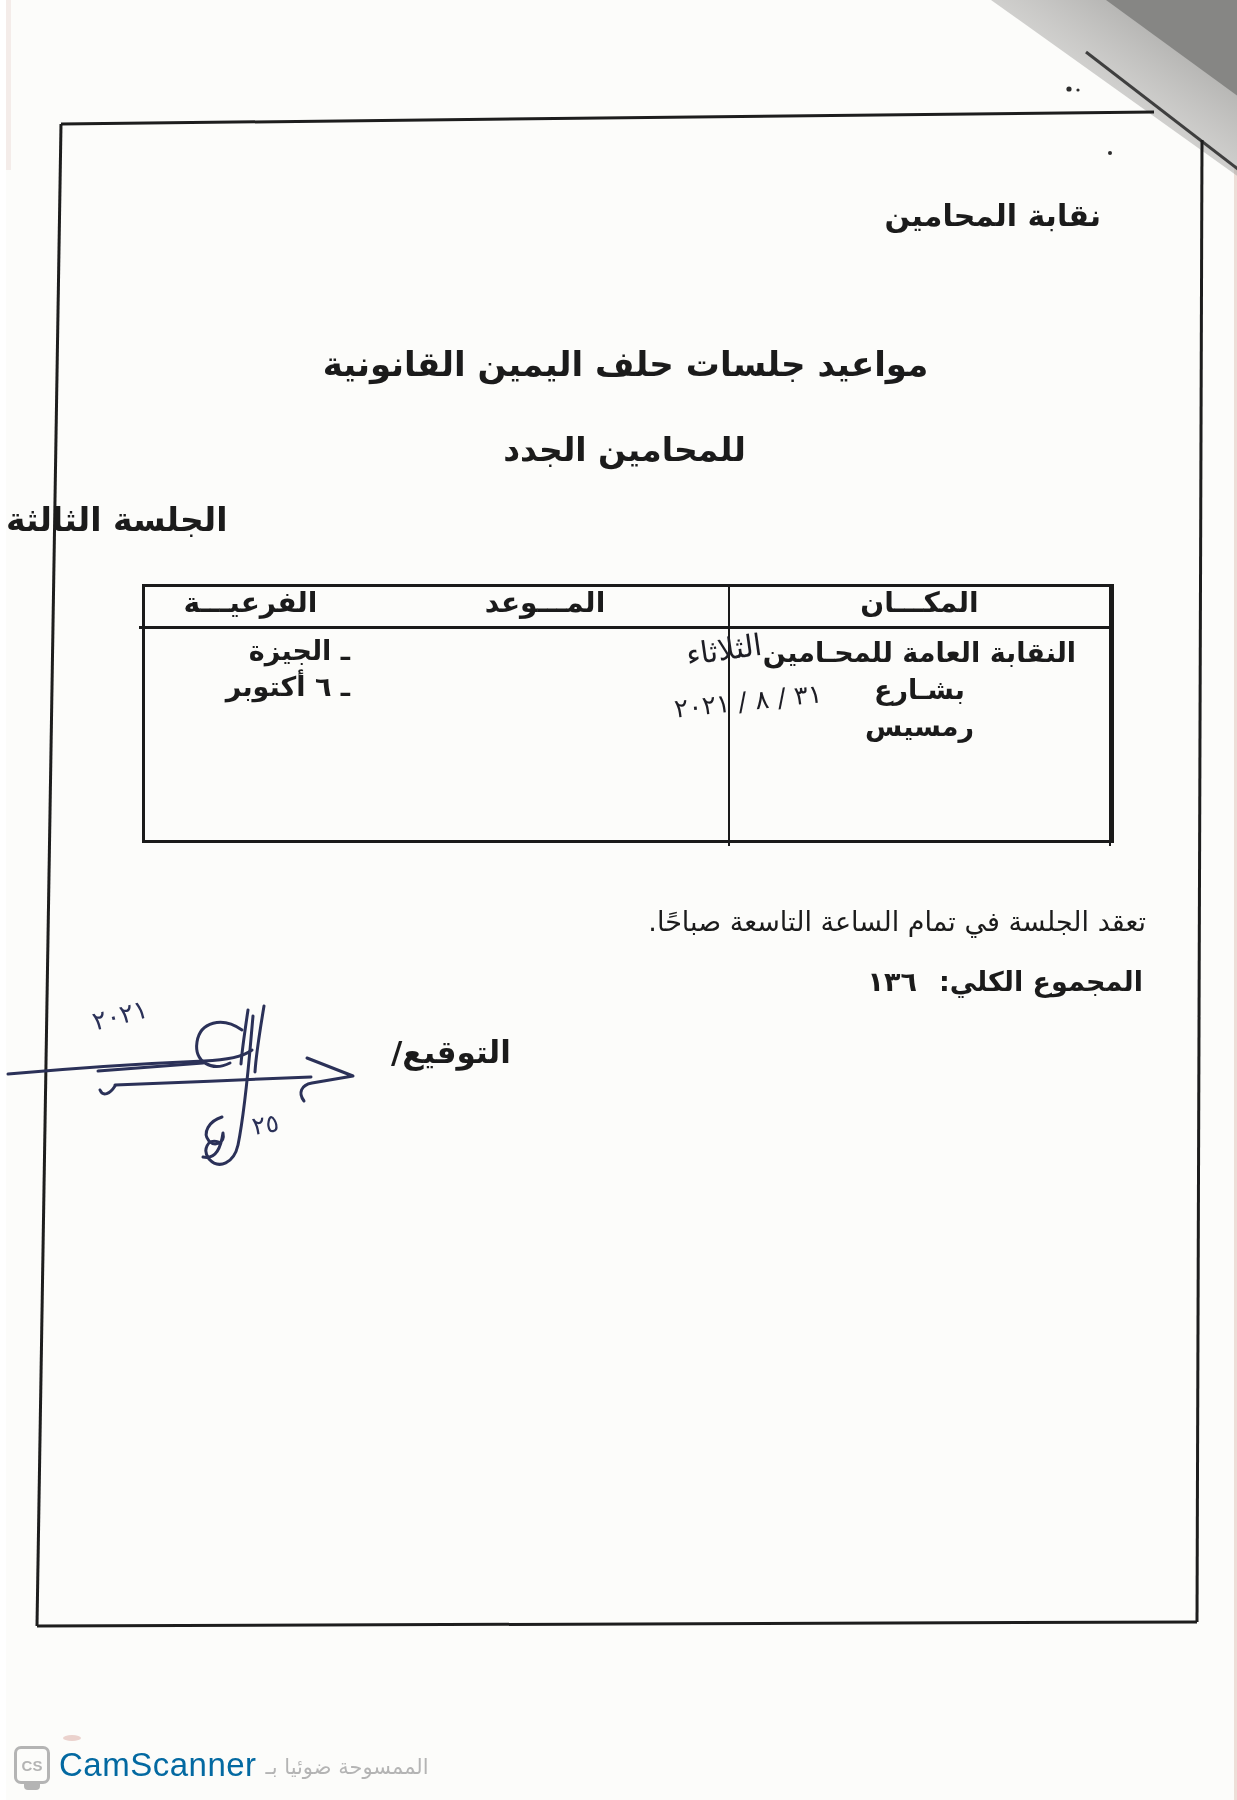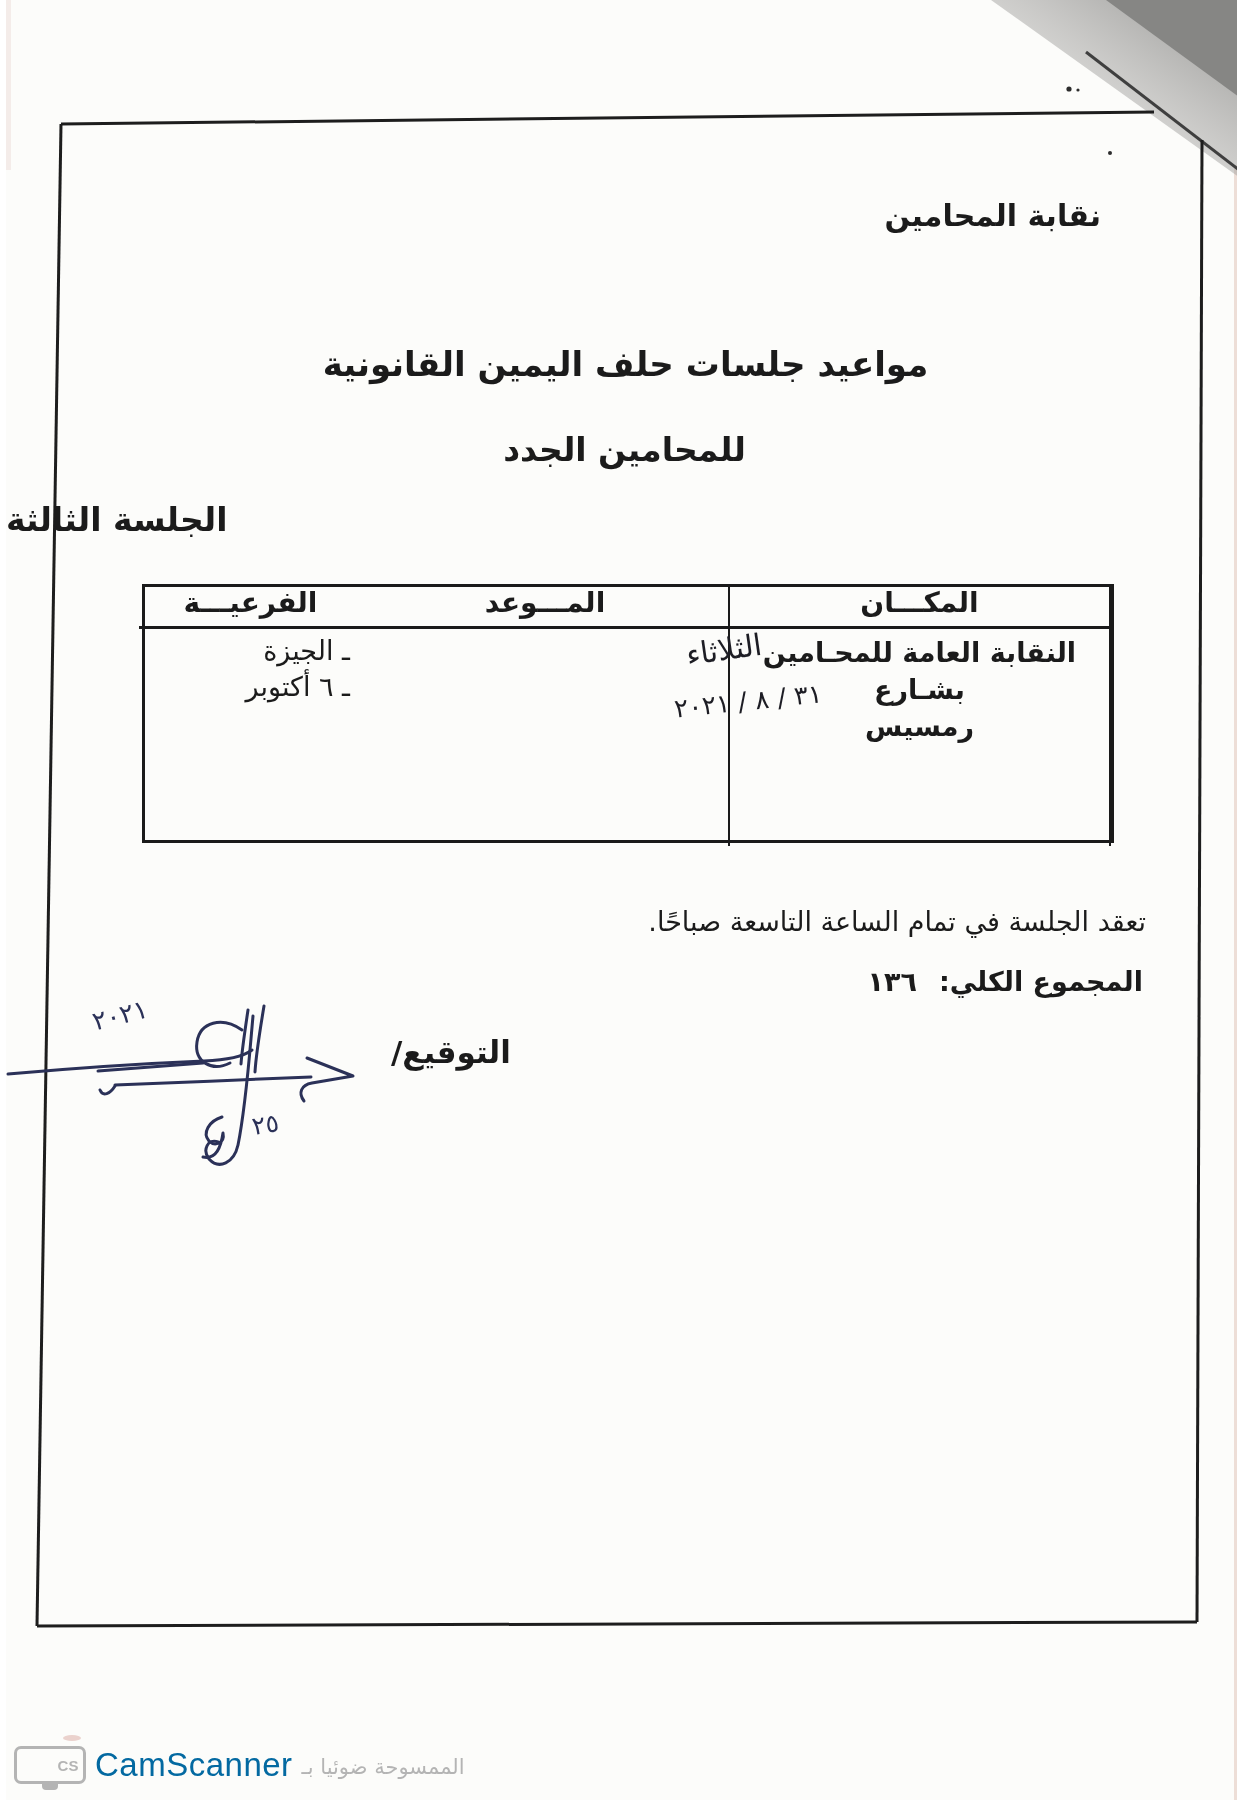--- a/index.html
+++ b/index.html
@@ -29,41 +29,41 @@
     grid-template-rows:42px 217px;
     border:3px solid #1a1a1a;
     box-sizing:border-box;
     background:transparent;
   }
   .cell{box-sizing:border-box;}
   .v-div{border-right:2px solid #1a1a1a;}
   .hdr{border-bottom:3px solid #1a1a1a;display:flex;align-items:center;justify-content:center;
        font-size:28px;font-weight:bold;padding-bottom:8px;}
   .cell-place{text-align:center;font-size:27px;font-weight:bold;line-height:37px;padding-top:5px;}
-  .cell-branches{font-size:27px;font-weight:normal;line-height:36px;padding:4px 12px 0 0;text-align:right;}
+  .cell-branches{font-size:27px;font-weight:bold;line-height:36px;padding:4px 12px 0 0;text-align:right;}
 
   
   .hand{color:#1d1d24;white-space:nowrap;}
   .hand-day{left:680px;top:632px;font-size:30px;transform:rotate(-8deg);letter-spacing:1px;}
   .hand-date{left:668px;top:686px;font-size:26px;transform:rotate(-6deg);letter-spacing:3px;}
   .sig-ink{font-weight:normal;}
   .sig-year{left:86px;top:1000px;font-size:26px;transform:rotate(-14deg);letter-spacing:2px;}
   .sig-num{left:246px;top:1110px;font-size:25px;transform:rotate(-9deg);}
 
   
   .note-line{top:906px;right:97px;font-size:27px;font-weight:normal;white-space:nowrap;}
   .total-line{top:966px;right:100px;font-size:27px;font-weight:bold;display:flex;align-items:baseline;}
   .total-gap{display:inline-block;width:22px;}
   .sign-label{left:385px;top:1034px;font-size:31px;font-weight:bold;white-space:nowrap;}
 
   
   .cam-row{left:8px;top:1746px;display:flex;align-items:center;gap:9px;}
   .cs-badge{position:relative;width:30px;height:32px;border:3px solid #b4b4b4;border-radius:7px;
             display:flex;align-items:center;justify-content:center;
-            font-family:"Liberation Sans",sans-serif;font-size:15px;font-weight:bold;color:#b4b4b4;padding-left:36px;}
+            font-family:"Liberation Sans",sans-serif;font-size:15px;font-weight:bold;color:#b4b4b4;}
   .cs-tab{position:absolute;left:50%;bottom:-9px;transform:translateX(-50%);
           width:16px;height:7px;background:#b4b4b4;border-radius:0 0 4px 4px;}
   .cam-brand{font-family:"Liberation Sans",sans-serif;font-size:33px;color:#0369a1;letter-spacing:.5px;}
   .cam-ar{font-size:21px;color:#b4b4b4;padding-top:4px;}
 </style>
 </head>
 <body>
 
 <div class="canvas">
 

